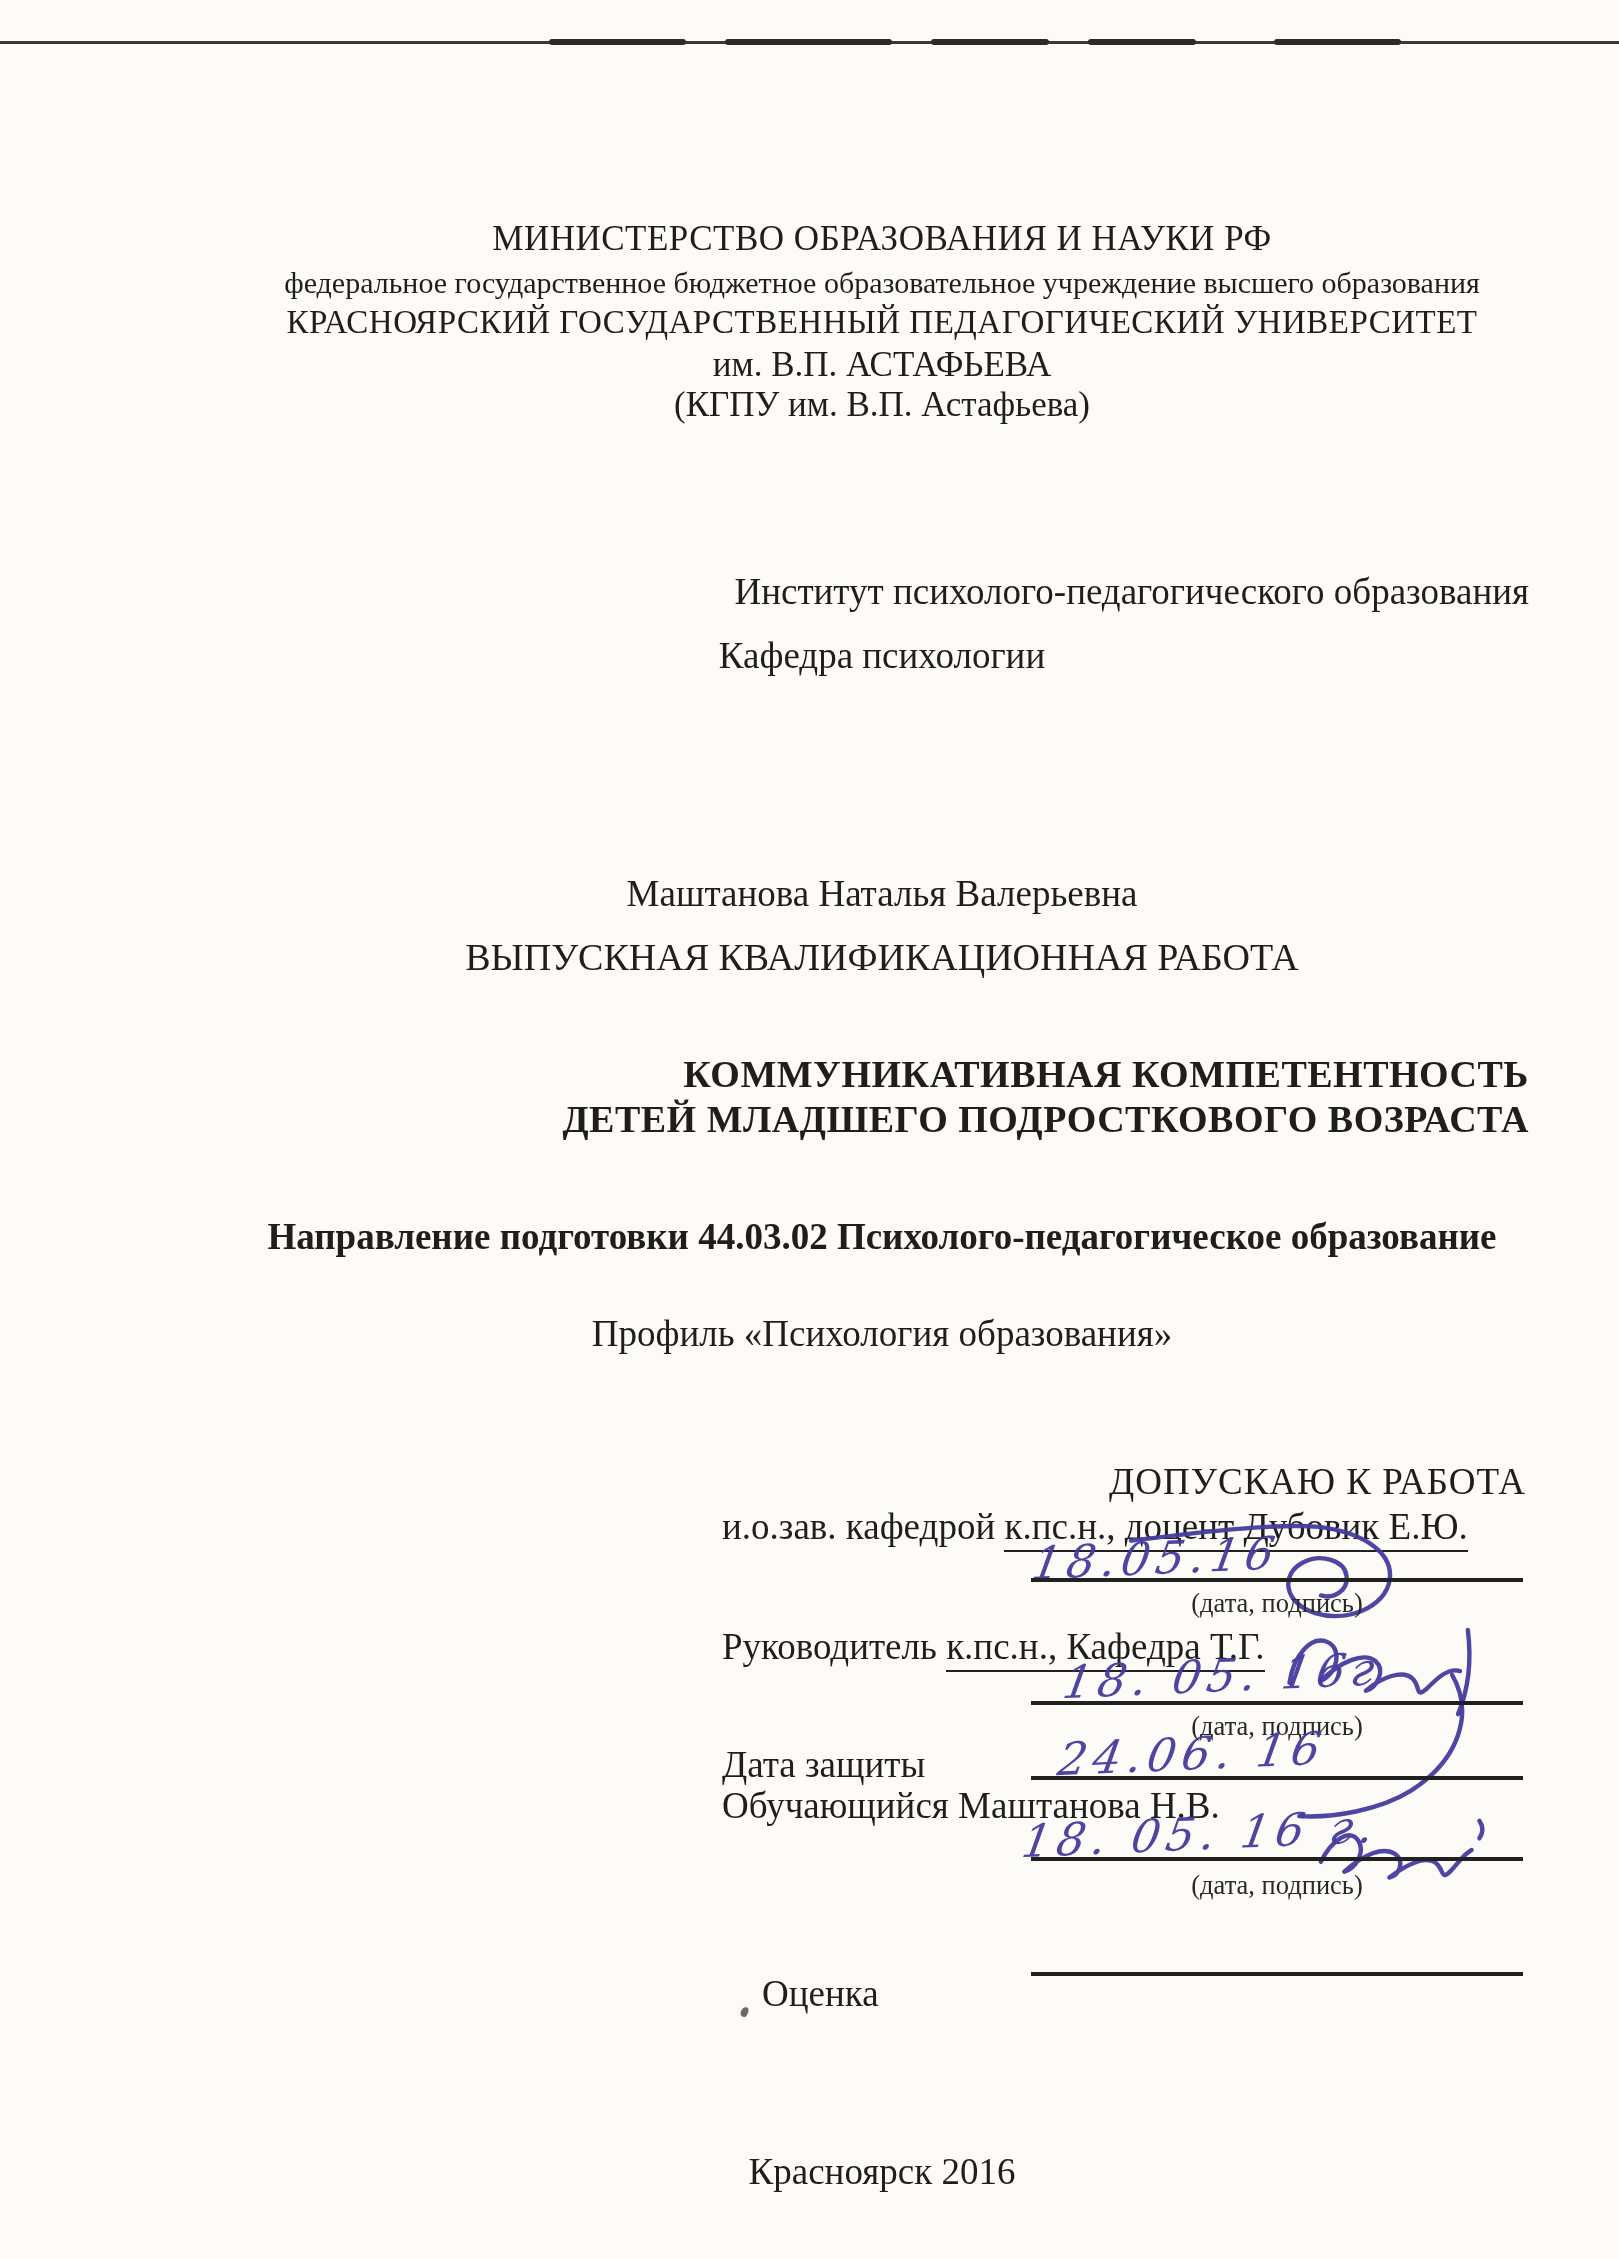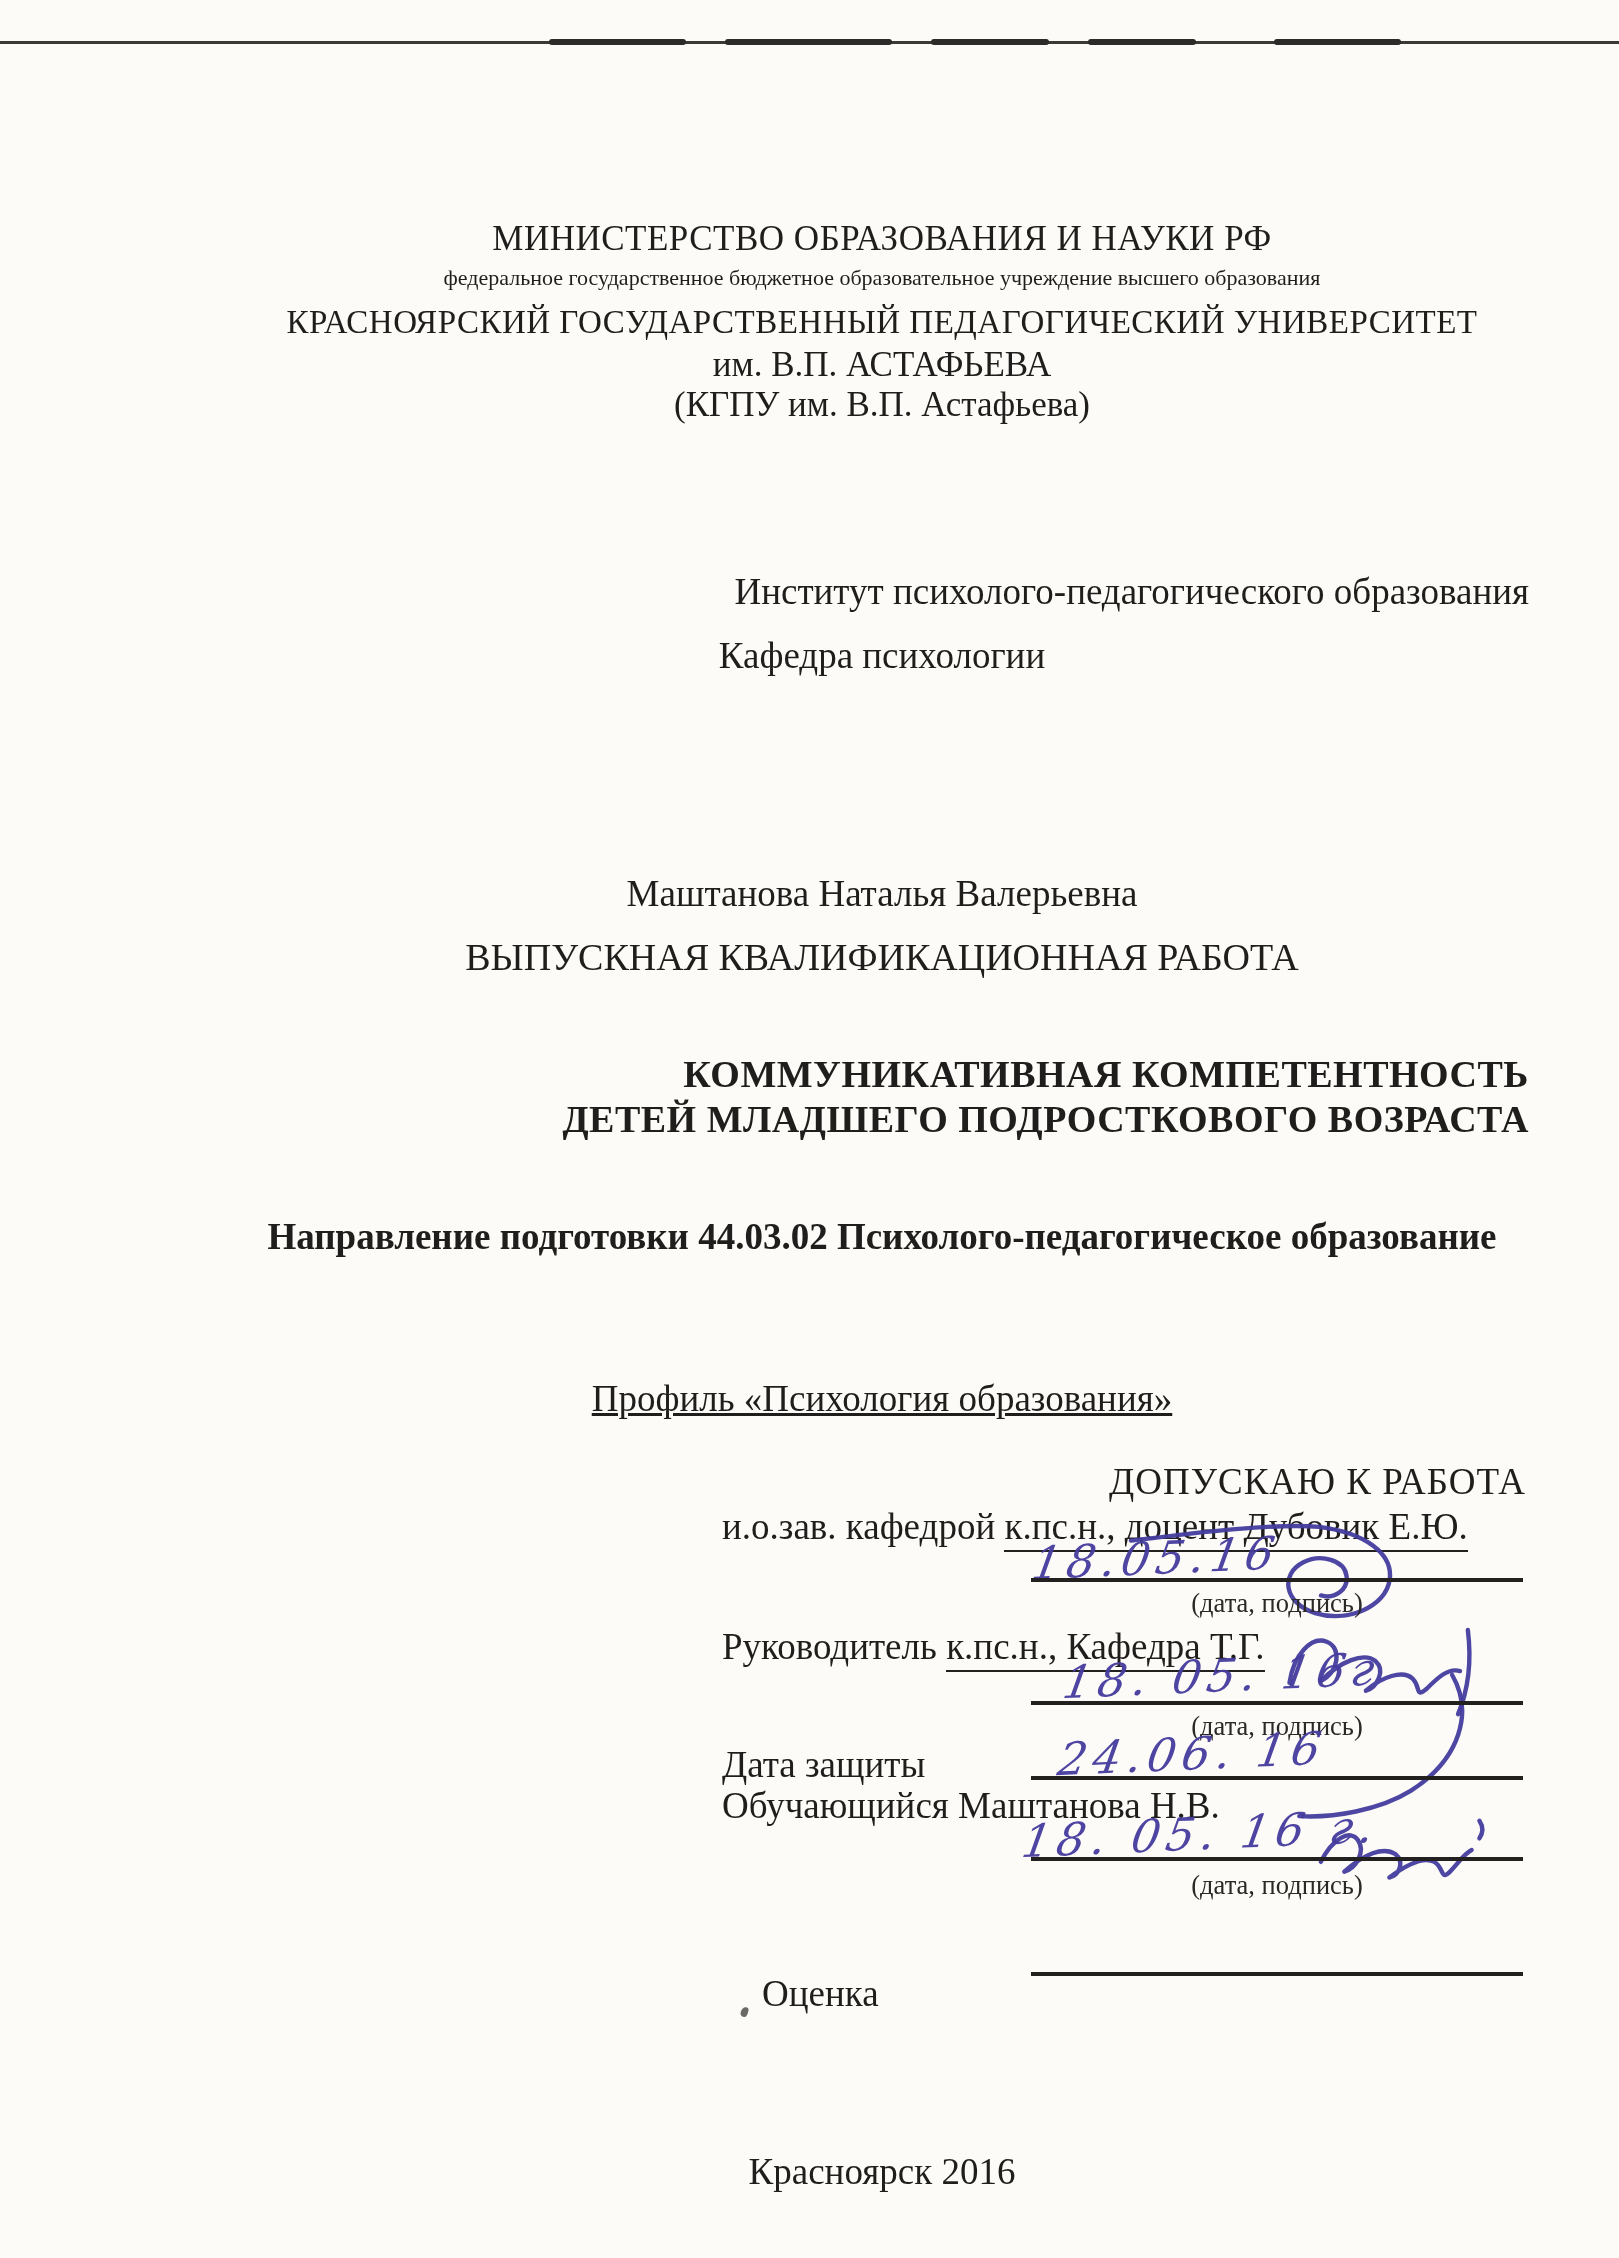--- a/index.html
+++ b/index.html
@@ -17,21 +17,21 @@
     color:var(--text);
     overflow:hidden;
   }
   .abs{position:absolute;}
   .center{left:235px;width:1294px;text-align:center;margin-top:26px;}
   
   .scanline{left:0;top:41px;width:1619px;height:2.9px;background:#3a3937;}
   .scanblob{height:5.9px;background:#2c2b29;border-radius:2.9px;top:39px;}
   
   .t36{font-size:35px;line-height:1.1;}
-  .t31{font-size:22px;line-height:1.1;}
+  .t31{font-size:30px;line-height:1.1;}
   .t34{font-size:33px;line-height:1.1;}
   .t38{font-size:37px;line-height:1.15;}
   .t39{font-size:38px;line-height:1.15;}
   .bold{font-weight:bold;letter-spacing:0.5px;text-align:right;}
   .caps{letter-spacing:0.5px;}
   
   .row{left:722px;width:804px;font-size:37px;}
   .right{text-align:right;}
   .u{border-bottom:2.9px solid var(--line);padding-bottom:2.9px;}
   .sigline{left:1031px;width:492px;height:3.9px;background:var(--line);}
@@ -72,21 +72,21 @@
 
   <div class="abs center t38" style="top:545px;text-align:right;">Институт психолого-педагогического образования</div>
   <div class="abs center t38" style="top:609px;">Кафедра психологии</div>
 
   <div class="abs center t38" style="top:847px;">Маштанова Наталья Валерьевна</div>
   <div class="abs center t39" style="top:910px;">ВЫПУСКНАЯ КВАЛИФИКАЦИОННАЯ РАБОТА</div>
   <div class="abs center t39 bold" style="top:1027px;">КОММУНИКАТИВНАЯ КОМПЕТЕНТНОСТЬ</div>
   <div class="abs center t39 bold" style="top:1072px;">ДЕТЕЙ МЛАДШЕГО ПОДРОСТКОВОГО ВОЗРАСТА</div>
 
   <div class="abs center t38" style="top:1190px;font-weight:bold;">Направление подготовки 44.03.02 Психолого-педагогическое образование</div>
-  <div class="abs center t38" style="top:1352px;text-decoration:underline;">Профиль «Психология образования»</div>
+  <div class="abs center t38" style="top:1287px;">Профиль «Психология образования»</div>
 
   <div class="abs row right" style="top:1460px;letter-spacing:1px;">ДОПУСКАЮ К РАБОТА</div>
 
   <div class="abs row" style="top:1505px;"><span>и.о.зав. кафедрой </span><span class="u">к.пс.н., доцент Дубовик Е.Ю.</span></div>
 
   <div class="abs hand" style="left:1037px;top:1537px;">18.05.16</div>
   <svg class="abs sig" style="left:1127px;top:1511px;" width="294" height="118" viewBox="0 0 300 120">
     <path d="M4 30 C 70 22, 150 12, 196 16 C 244 22, 272 44, 268 70 C 264 98, 224 114, 192 104 C 160 94, 156 64, 180 52 C 198 43, 222 50, 224 66 C 226 80, 212 90, 198 86"></path>
   </svg>
   <div class="abs sigline" style="top:1578px;"></div>

